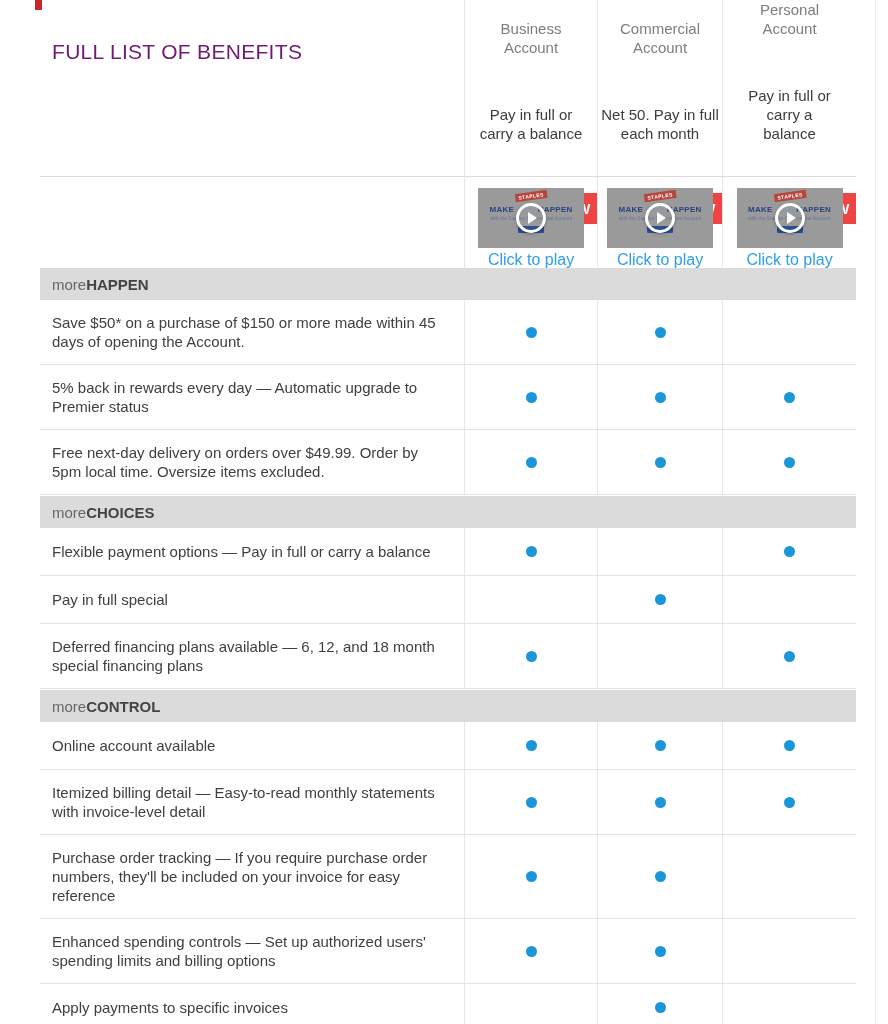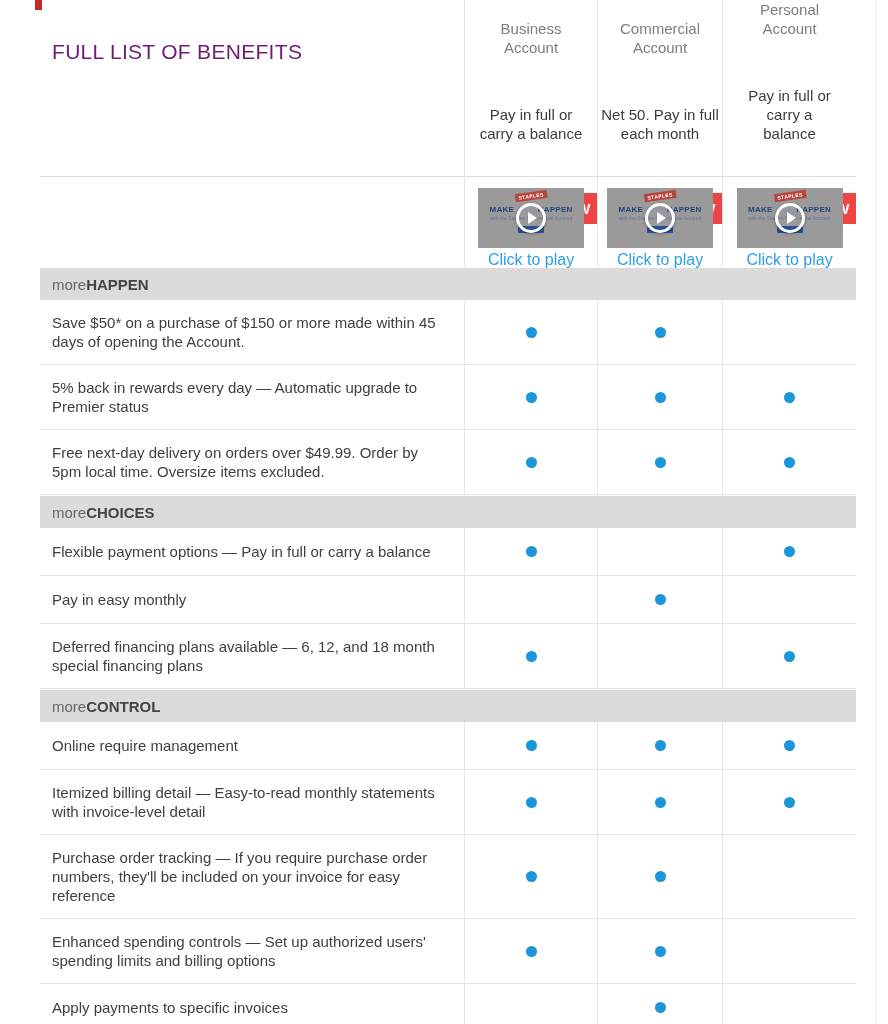--- a/index.html
+++ b/index.html
@@ -166,21 +166,21 @@
           <div class="cell text-cell">Flexible payment options — Pay in full or carry a balance</div>
           <div class="cell dot-cell">
             <span class="dot"></span>
           </div>
           <div class="cell dot-cell"></div>
           <div class="cell dot-cell">
             <span class="dot"></span>
           </div>
         </div>
         <div class="grid body-row">
-          <div class="cell text-cell">Pay in easy monthly</div>
+          <div class="cell text-cell">Pay in full special</div>
           <div class="cell dot-cell"></div>
           <div class="cell dot-cell">
             <span class="dot"></span>
           </div>
           <div class="cell dot-cell"></div>
         </div>
         <div class="grid body-row">
           <div class="cell text-cell">Deferred financing plans available — 6, 12, and 18 month special financing plans</div>
           <div class="cell dot-cell">
             <span class="dot"></span>
@@ -188,21 +188,21 @@
           <div class="cell dot-cell"></div>
           <div class="cell dot-cell">
             <span class="dot"></span>
           </div>
         </div>
         <div class="section-bar">
           <span class="pfx">more</span>
           <span class="sname">CONTROL</span>
         </div>
         <div class="grid body-row">
-          <div class="cell text-cell">Online require management</div>
+          <div class="cell text-cell">Online account available</div>
           <div class="cell dot-cell">
             <span class="dot"></span>
           </div>
           <div class="cell dot-cell">
             <span class="dot"></span>
           </div>
           <div class="cell dot-cell">
             <span class="dot"></span>
           </div>
         </div>

